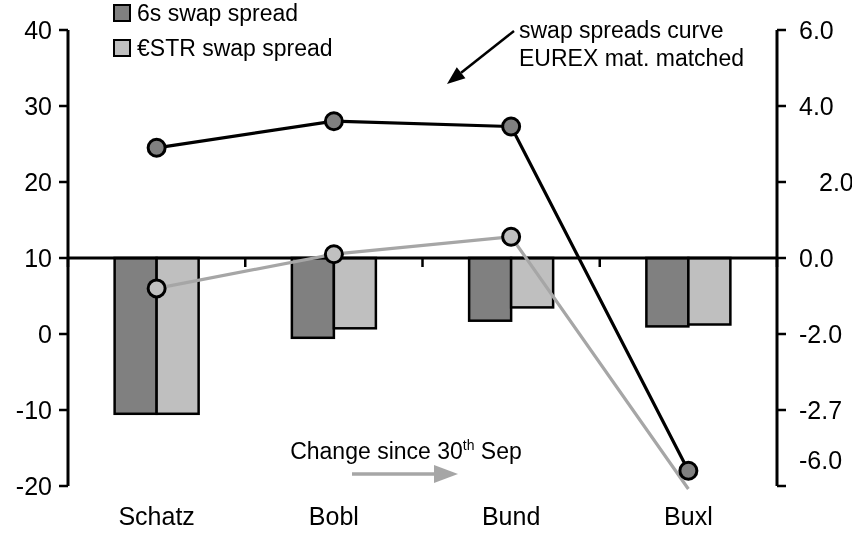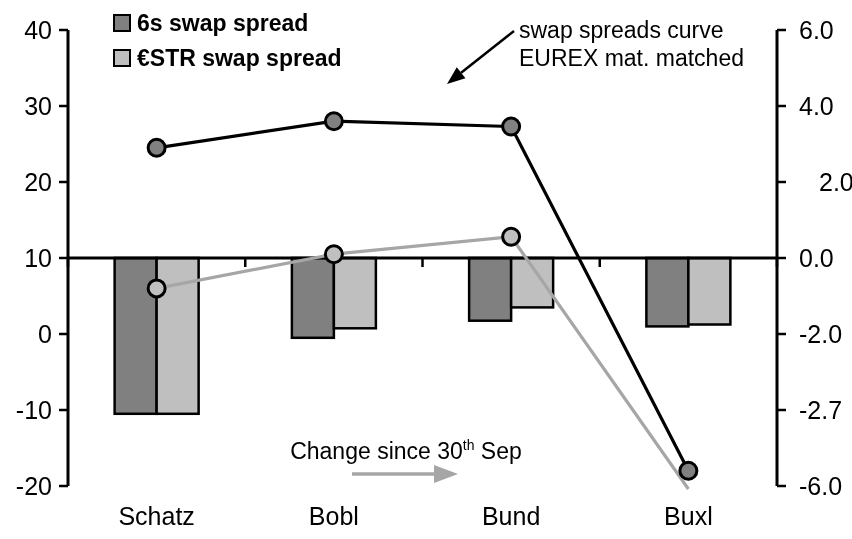--- a/index.html
+++ b/index.html
@@ -11,21 +11,21 @@
   .axis-label{
     position:absolute;height:26px;line-height:26px;font-size:25px;color:#000;
     white-space:nowrap;
   }
   .axis-label.left{text-align:right;width:52px;left:0;}
   .axis-label.right{text-align:left;left:799px;}
   .cat-label{
     position:absolute;top:501px;width:178px;text-align:center;
     font-size:25px;line-height:30px;color:#000;white-space:nowrap;
   }
-  #legend{position:absolute;left:113px;top:10px;font-weight:bold;}
+  #legend{position:absolute;left:113px;top:0;}
   .legend-row{display:flex;align-items:center;margin-bottom:9px;height:26px;}
   .legend-swatch{
     width:14px;height:14px;border:2px solid #000;margin-right:6px;flex:0 0 auto;
   }
   .legend-label{font-size:23px;line-height:26px;white-space:nowrap;}
   #curve-annotation{
     position:absolute;left:519px;top:16px;font-size:23px;line-height:28px;
     white-space:nowrap;
   }
   #change-annotation{
@@ -109,19 +109,19 @@
       <div class="axis-label left" style="top: 245px;">10</div>
       <div class="axis-label left" style="top: 321px;">0</div>
       <div class="axis-label left" style="top: 397px;">-10</div>
       <div class="axis-label left" style="top: 473px;">-20</div>
       <div class="axis-label right" style="top: 17px;">6.0</div>
       <div class="axis-label right" style="top: 93px;">4.0</div>
       <div class="axis-label right" style="top: 169px; margin-left: 20px;">2.0</div>
       <div class="axis-label right" style="top: 245px; text-align: center;">0.0</div>
       <div class="axis-label right" style="top: 321px;">-2.0</div>
       <div class="axis-label right" style="top: 397px;">-2.7</div>
-      <div class="axis-label right" style="top: 473px; text-align: center;">-6.0</div>
+      <div class="axis-label right" style="top: 447px; text-align: center;">-6.0</div>
       <div class="cat-label" style="left: 67.625px;">Schatz</div>
       <div class="cat-label" style="left: 244.875px;">Bobl</div>
       <div class="cat-label" style="left: 422.125px;">Bund</div>
       <div class="cat-label" style="left: 599.375px;">Buxl</div>
     </div>
 </div>
 
 </body></html>

